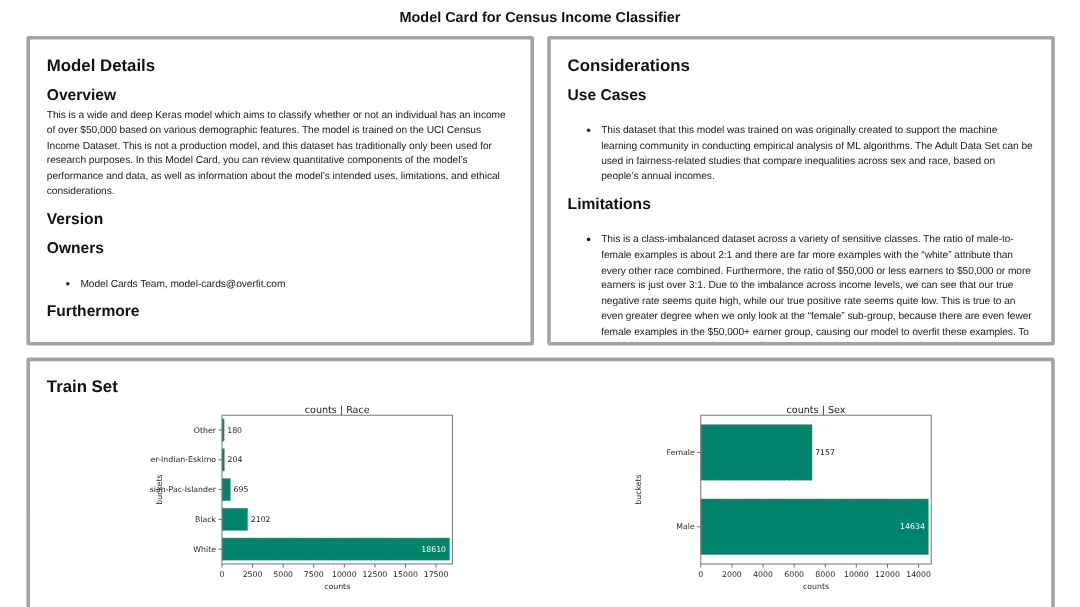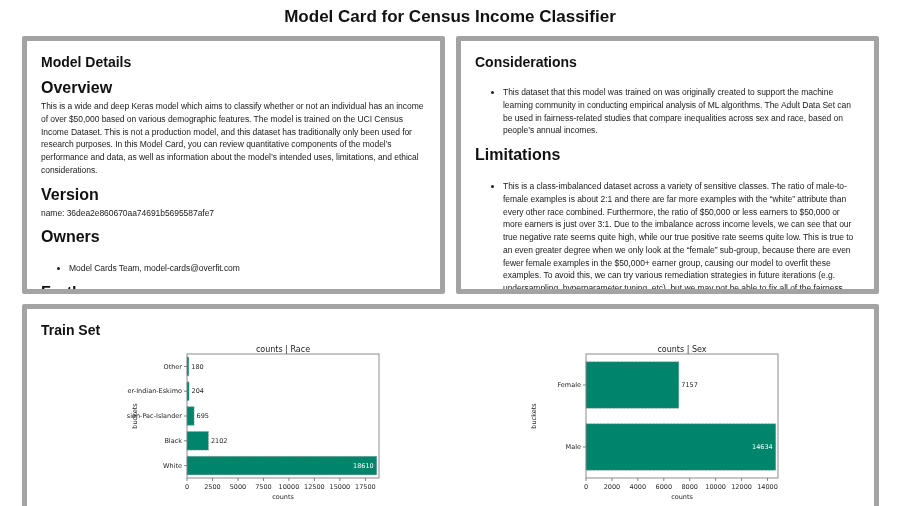--- a/index.html
+++ b/index.html
@@ -9,50 +9,50 @@
     height: 506px;
     overflow: hidden;
     background: #ffffff;
     font-family: "Liberation Sans", sans-serif;
     color: #1f1f1f;
   }
   .page-title {
     margin: 0;
     padding: 7px 0 9px;
     text-align: center;
-    font-size: 17px;
+    font-size: 12px;
     font-weight: bold;
     color: #111111;
   }
   .top-row {
     display: flex;
     gap: 11px;
     margin: 0 21px 0 22px;
   }
   .card {
     background: #ffffff;
-    border: 5px solid #a3a3a3;
+    border: 3px solid #a3a3a3;
     border-radius: 2px;
     box-sizing: border-box;
     padding: 10px 14px;
   }
   .top-row .card { flex: 1; height: 258px; overflow: hidden; }
   .train-card {
     margin: 10px 21px 0 22px;
     height: 230px;
   }
   .card h2 {
     margin: 3px 0 6px;
     font-size: 14px;
     font-weight: bold;
     color: #111111;
   }
   .card h3 {
     margin: 9px 0 3px;
-    font-size: 16px;
+    font-size: 13px;
     font-weight: bold;
     color: #111111;
   }
   .card p {
     margin: 0;
     font-size: 8.5px;
     line-height: 1.5;
     letter-spacing: -0.05px;
     color: #202124;
   }
@@ -82,30 +82,30 @@
 
   <h1 class="page-title">Model Card for Census Income Classifier</h1>
 
   <div class="top-row">
 
     <section class="card">
       <h2>Model Details</h2>
       <h3>Overview</h3>
       <p>This is a wide and deep Keras model which aims to classify whether or not an individual has an income of over $50,000 based on various demographic features. The model is trained on the UCI Census Income Dataset. This is not a production model, and this dataset has traditionally only been used for research purposes. In this Model Card, you can review quantitative components of the model’s performance and data, as well as information about the model’s intended uses, limitations, and ethical considerations.</p>
       <h3>Version</h3>
-      <p>name: 36dea2e860670aa74691b5695587afe7</p>
       <h3>Owners</h3>
       <ul>
         <li>Model Cards Team, model-cards@overfit.com</li>
       </ul>
       <h3>Furthermore</h3>
     </section>
 
     <section class="card">
       <h2>Considerations</h2>
+      <h3>Use Cases</h3>
       <ul>
         <li>This dataset that this model was trained on was originally created to support the machine learning community in conducting empirical analysis of ML algorithms. The Adult Data Set can be used in fairness-related studies that compare inequalities across sex and race, based on people’s annual incomes.</li>
       </ul>
       <h3>Limitations</h3>
       <ul>
         <li>This is a class-imbalanced dataset across a variety of sensitive classes. The ratio of male-to-female examples is about 2:1 and there are far more examples with the “white” attribute than every other race combined. Furthermore, the ratio of $50,000 or less earners to $50,000 or more earners is just over 3:1. Due to the imbalance across income levels, we can see that our true negative rate seems quite high, while our true positive rate seems quite low. This is true to an even greater degree when we only look at the “female” sub-group, because there are even fewer female examples in the $50,000+ earner group, causing our model to overfit these examples. To avoid this, we can try various remediation strategies in future iterations (e.g. undersampling, hyperparameter tuning, etc), but we may not be able to fix all of the fairness issues.</li>
       </ul>
       <h3>Ethical Considerations</h3>
 
     </section>

